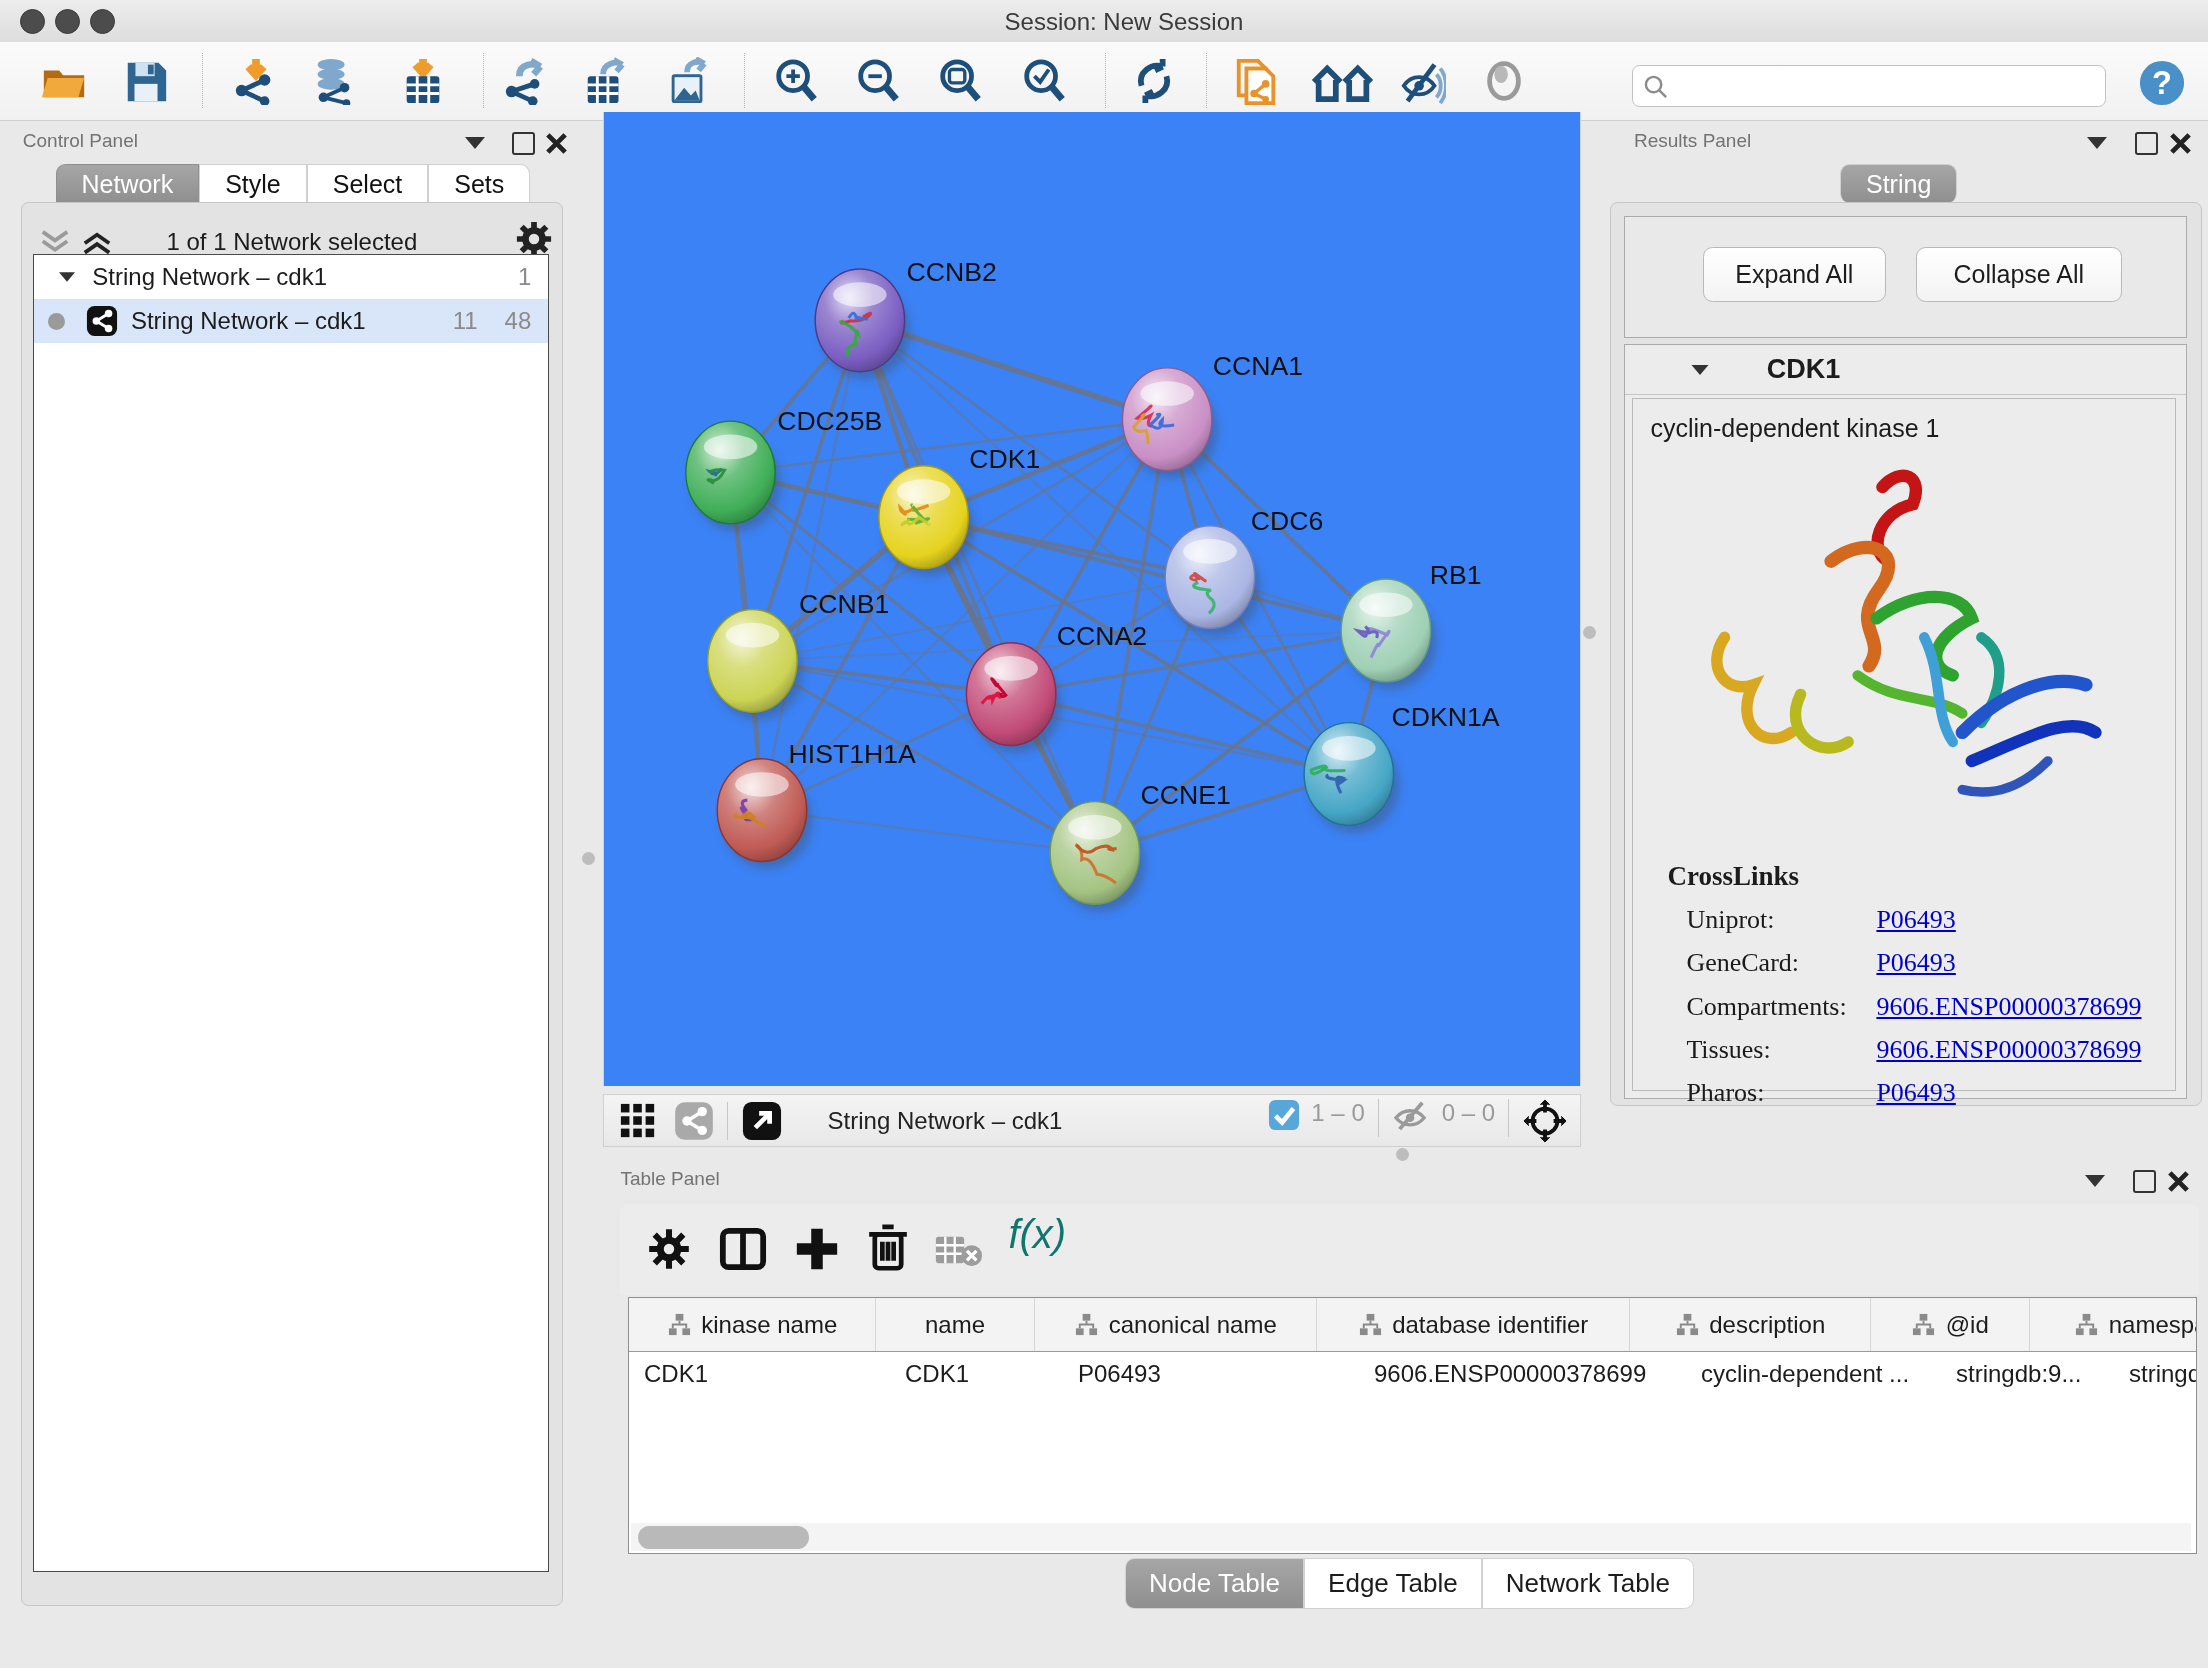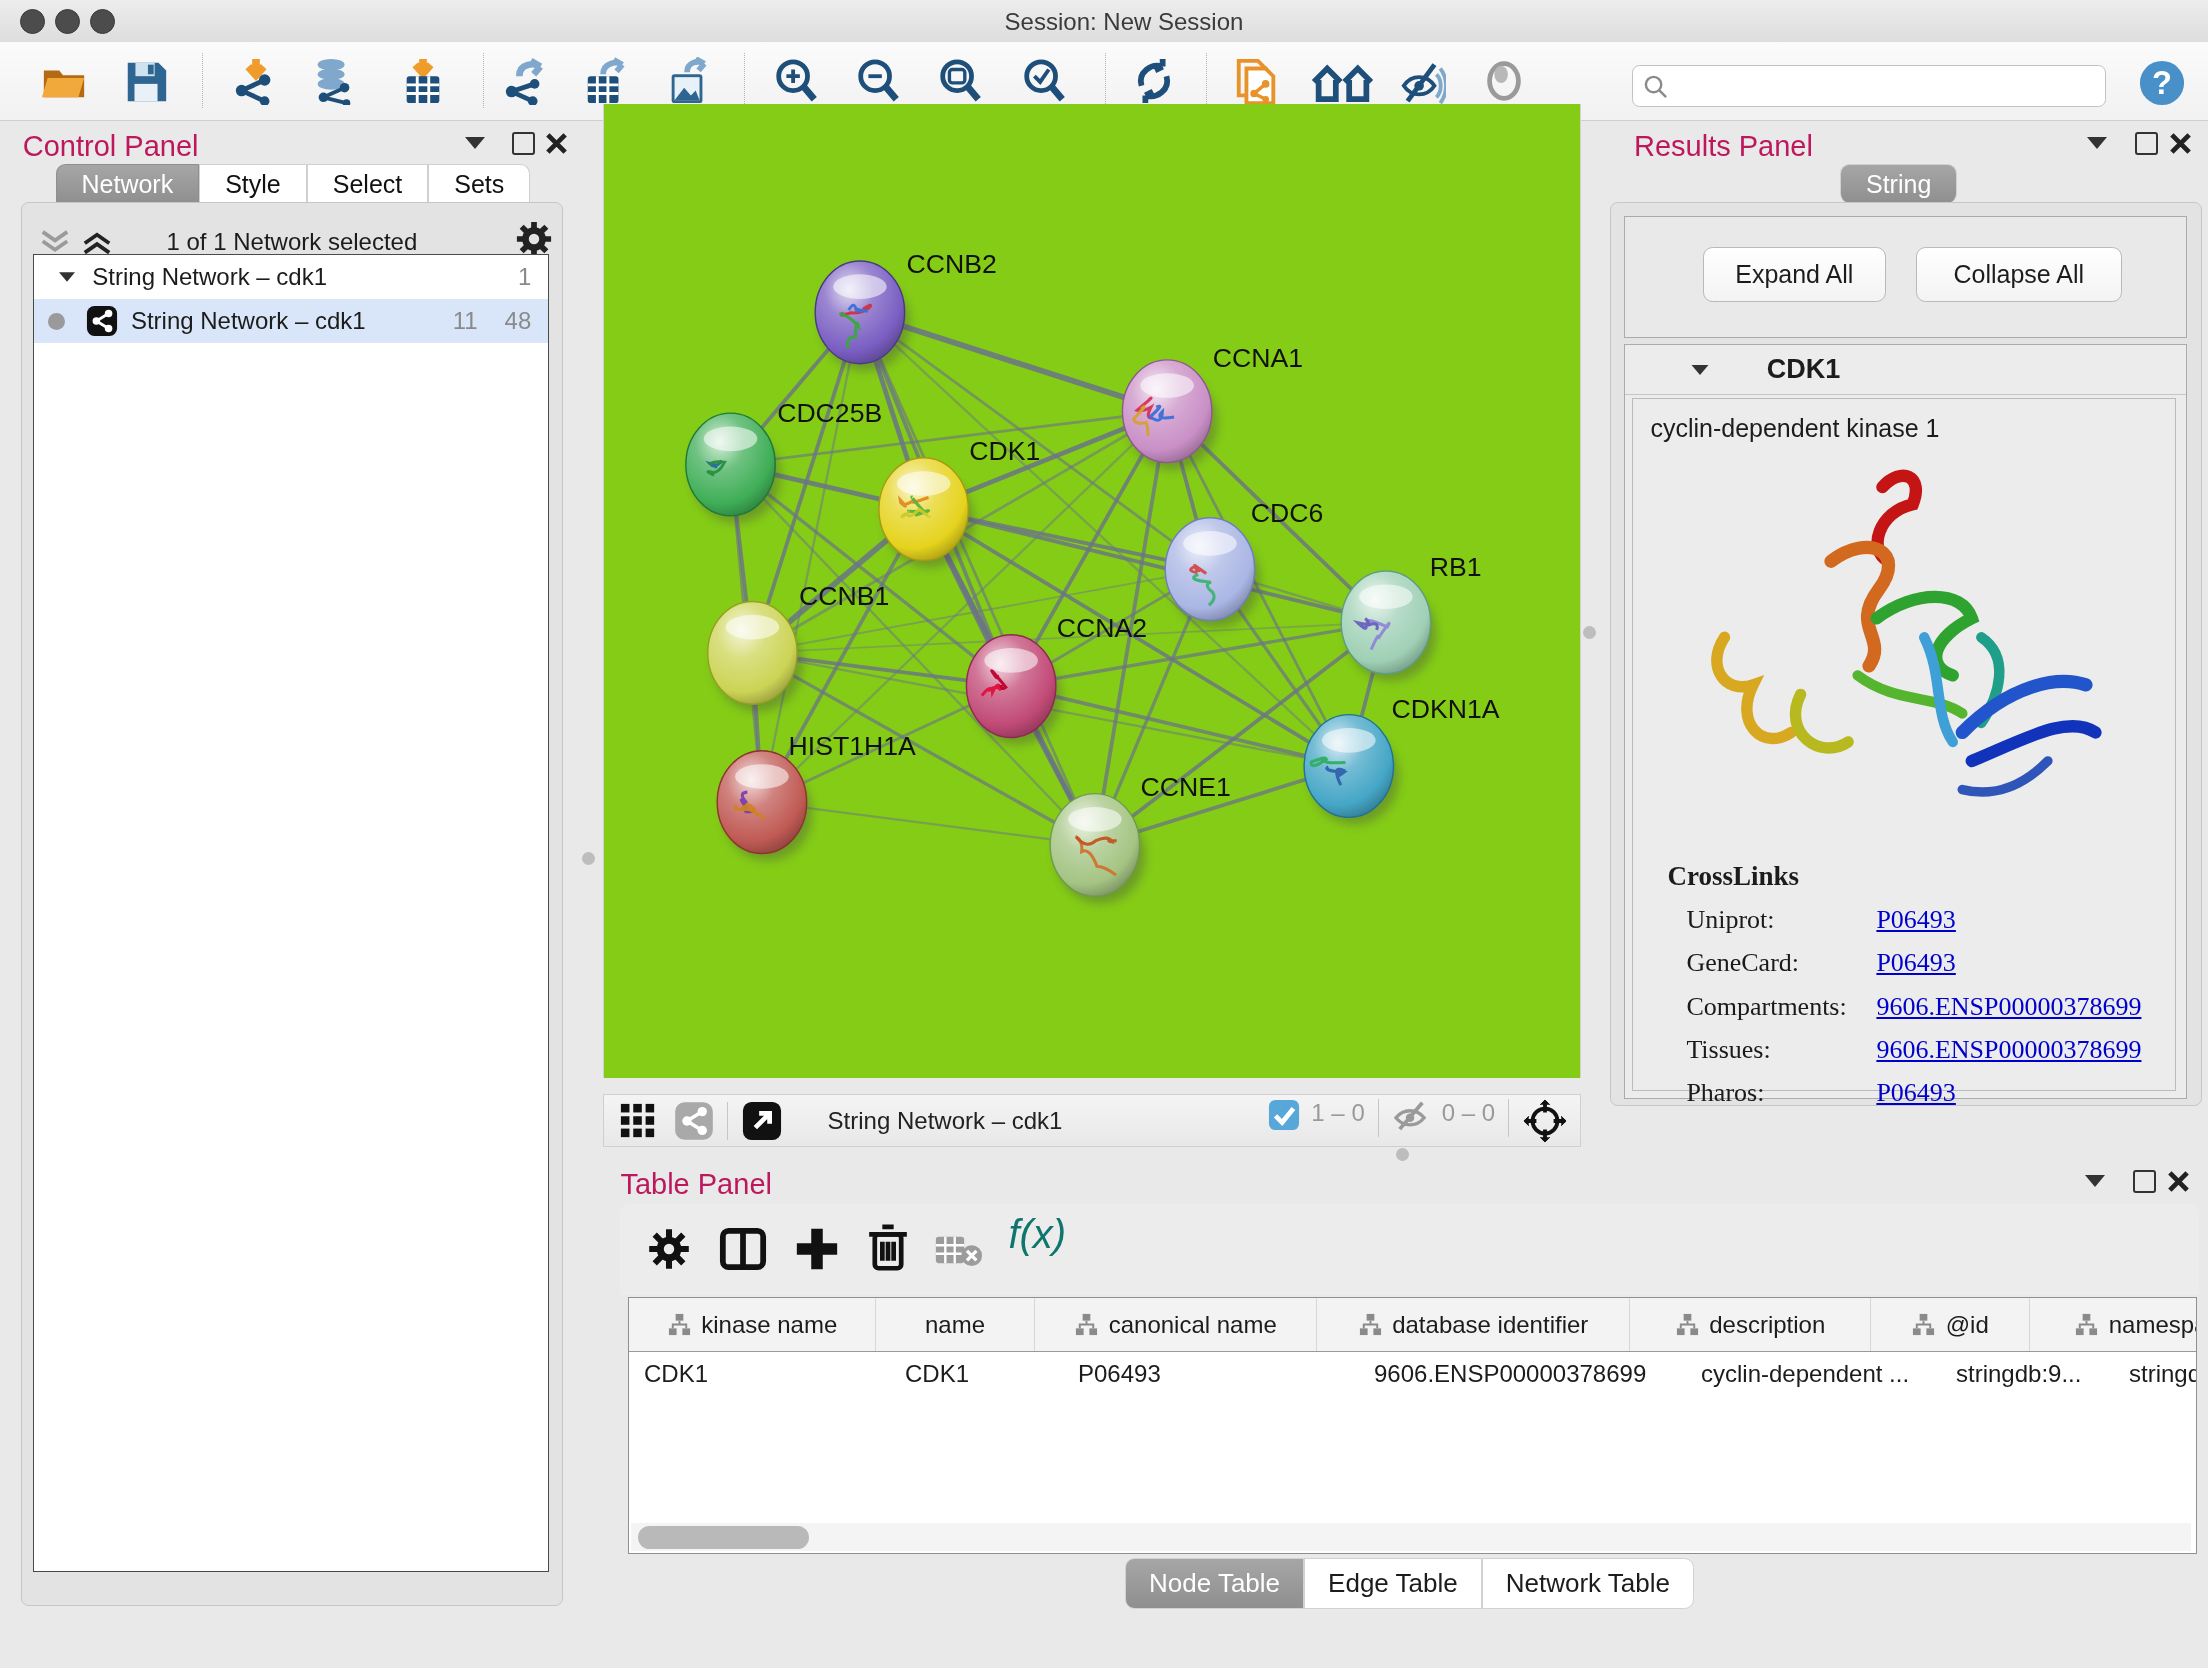--- a/index.html
+++ b/index.html
@@ -15,39 +15,39 @@
   .toolbar{left:0;top:42px;width:2208px;height:78px;background:linear-gradient(#fbfbfb,#f1f1f1);
            border-bottom:1px solid #cfcfcf;}
   .tbicon{top:15px;width:48px;height:48px;}
   .tbdiv{top:11.4px;width:0;height:55px;border-left:1.9px dotted #b3b3b3;}
   .searchbox{left:1632px;top:23px;width:472px;height:40px;background:#fff;border:1px solid #c2c2c2;
              border-radius:7.6px;}
   .searchbox svg{position:absolute;left:9.5px;top:7.6px;}
   .searchbox input{position:absolute;left:42px;top:1.9px;width:418px;height:32px;border:none;outline:none;
                    font-size:23px;background:transparent;font-family:"Liberation Sans",sans-serif;}
   
-  .phead-title{font-size:29px;color:#be185d;}
+  .phead-title{font-size:19px;color:#737373;}
   .ph-ico{display:inline-block;}
   .tri-down{width:0;height:0;border-left:10.5px solid transparent;border-right:10.5px solid transparent;
             border-top:12.4px solid #333;}
   .sq{width:19px;height:19px;border:2.9px solid #333;border-radius:2.9px;}
   
   .tab{display:inline-block;height:38px;line-height:38px;padding:0 25px;font-size:25px;background:#fff;
        color:#111;border:1px solid #d0d0d0;border-bottom:none;text-align:center;}
   .tab.last{border-radius:0 9.5px 0 0;}
   .tab.active{background:linear-gradient(#a6a6a6,#8f8f8f);color:#fff;border-color:#8f8f8f;border-radius:9.5px 0 0 0;}
   .tab.single{border-radius:9.5px;background:linear-gradient(#a6a6a6,#8f8f8f);color:#fff;}
   
   .cp-box{left:21px;top:202px;width:540px;height:1373px;background:#e3e3e3;border:1px solid #c6c6c6;
           border-radius:7.6px;}
   .tree-row{height:44px;display:flex;align-items:center;font-size:24px;}
   .tree-row.selected{background:#d9e6f9;}
   .tree-num{color:#8a8a8a;}
   
-  .netcanvas{left:603px;top:104px;width:976px;height:974px;background:#84cc16;
+  .netcanvas{left:603px;top:112px;width:976px;height:974px;background:#3b82f6;
              border-left:1px solid #d2d2d2;border-right:1px solid #d2d2d2;text-decoration:underline;}
   .netbar{left:603px;top:1094px;width:976px;height:51px;background:linear-gradient(#f4f4f4,#e8e8e8);
           border:1px solid #cfcfcf;display:flex;align-items:center;}
   .netbar .vsep{width:0;height:38px;border-left:1px solid #c6c6c6;margin:0 13.3px;}
   .cntgray{color:#9a9a9a;font-size:24px;}
   .btn{background:linear-gradient(#ffffff,#f3f3f3);border:1px solid #b9b9b9;border-radius:9.5px;
        font-size:25px;text-align:center;line-height:53px;height:53px;}
   .rp-main{left:1623px;top:342px;width:561px;height:753px;background:#ececec;border:1px solid #ababab;}
   .rp-genehead{height:49px;display:flex;align-items:center;border-bottom:1px solid #c6c6c6;}
   .rp-inner{position:absolute;left:7.6px;top:53px;width:542px;height:691px;border:1px solid #bbbbbb;

